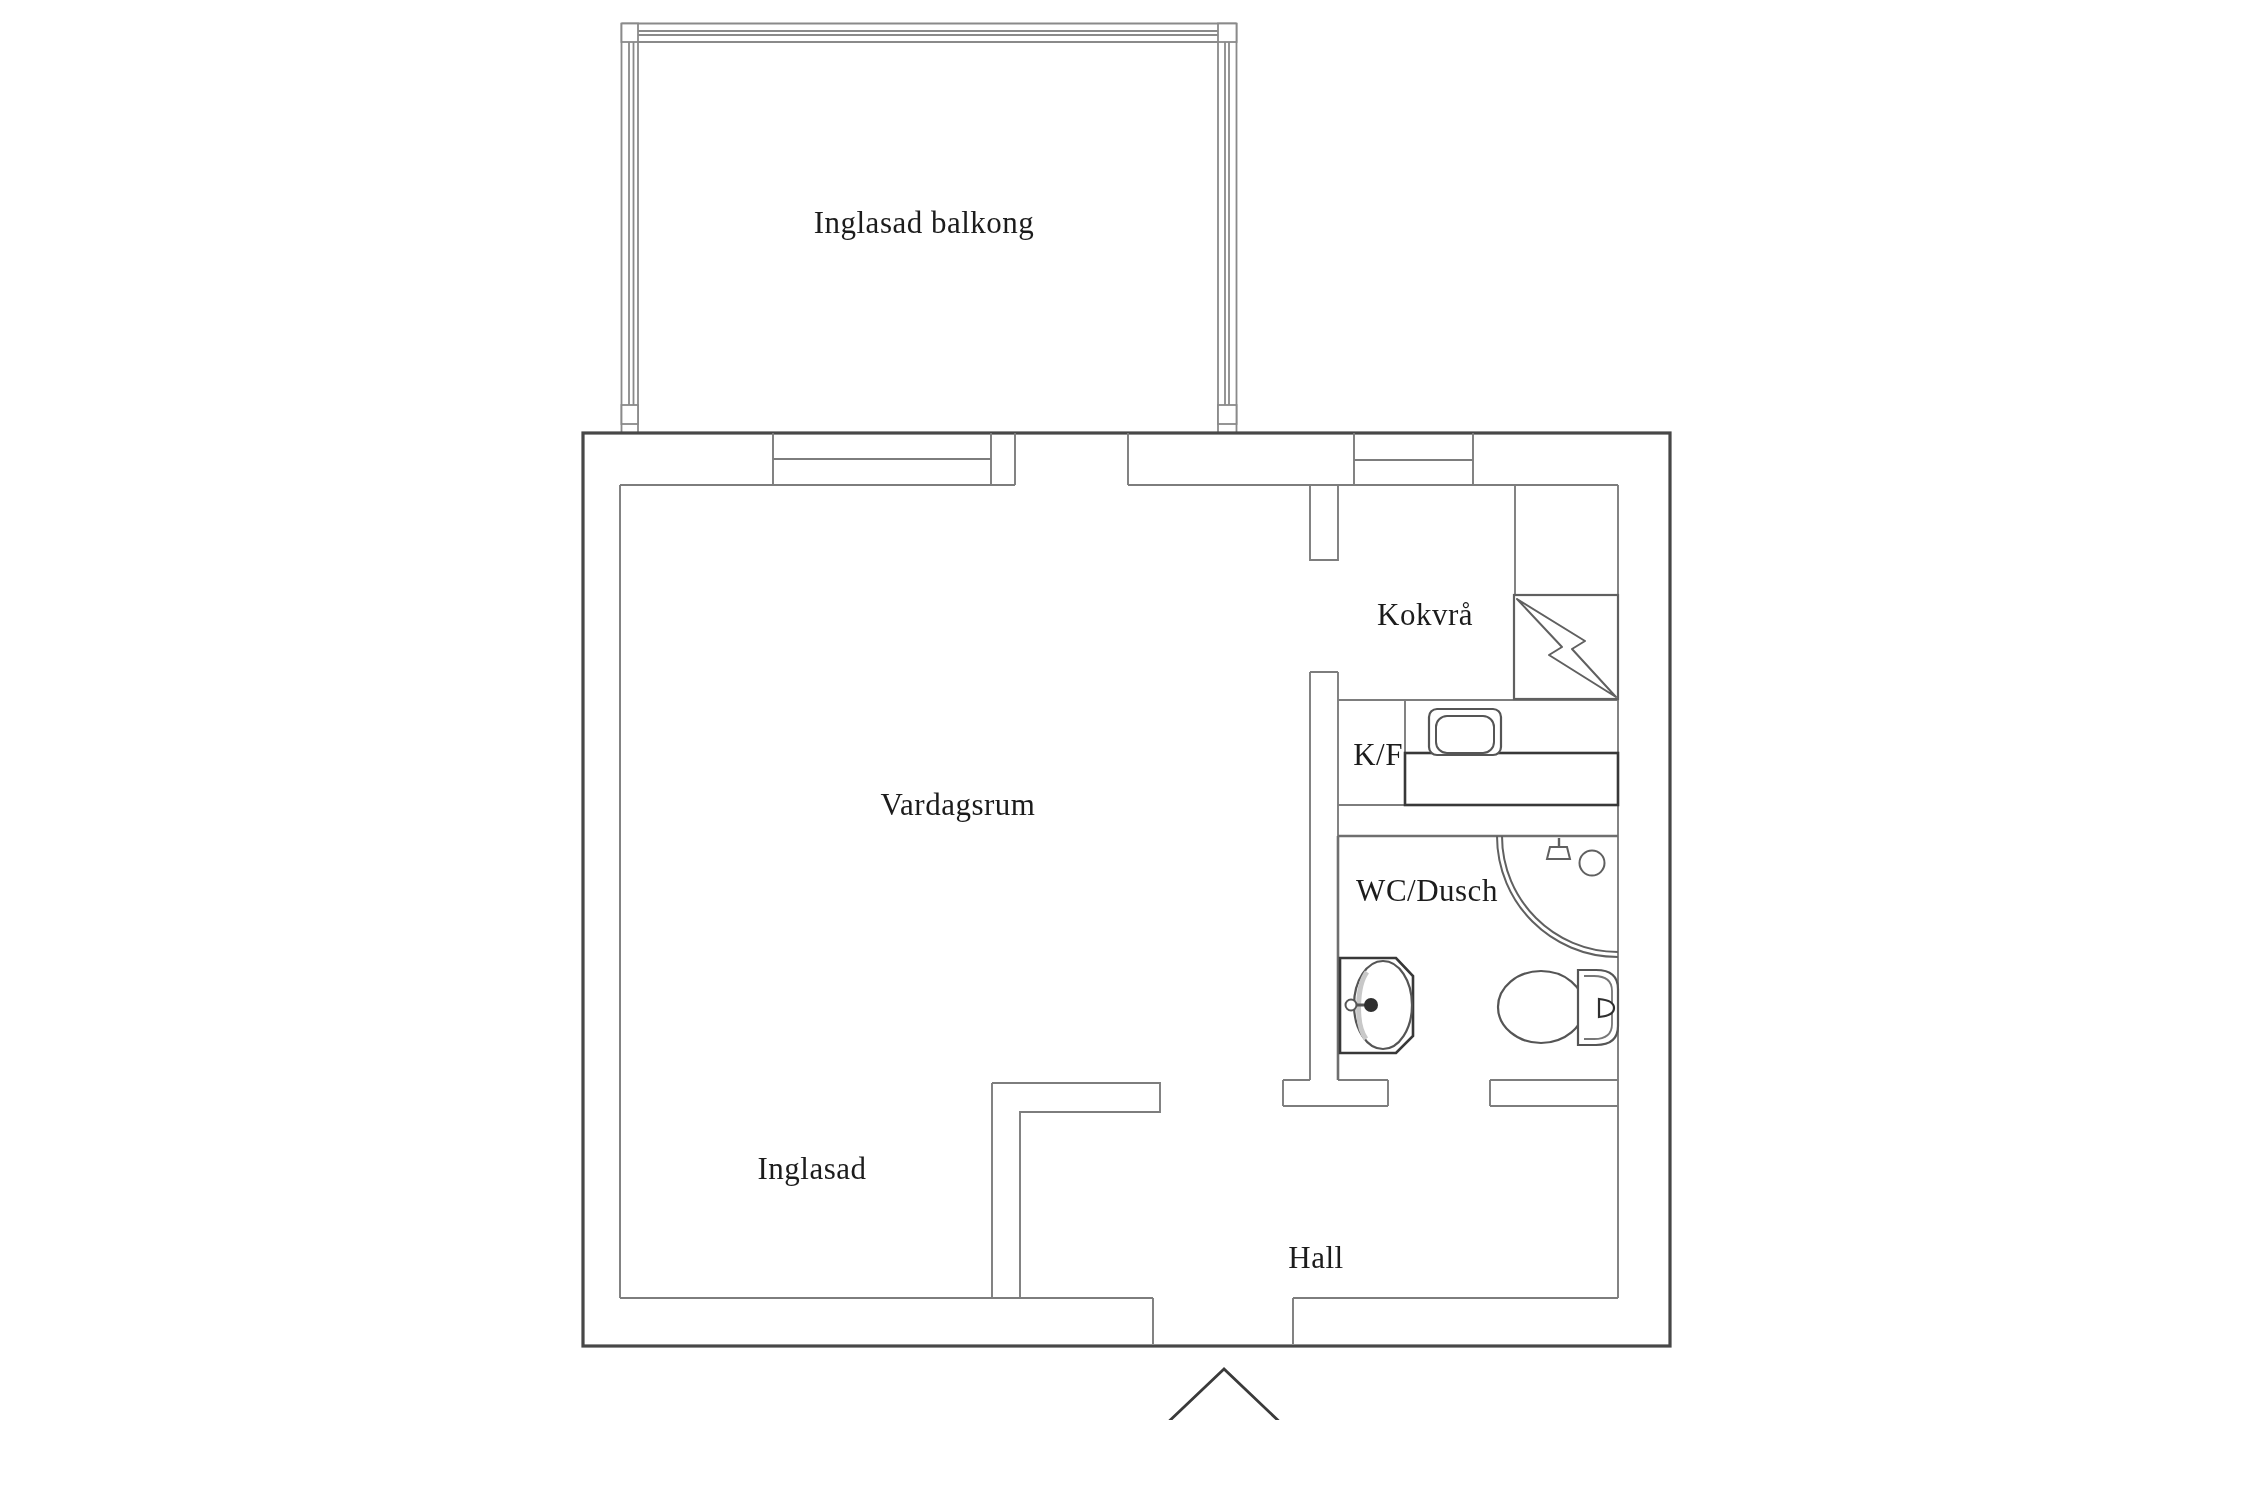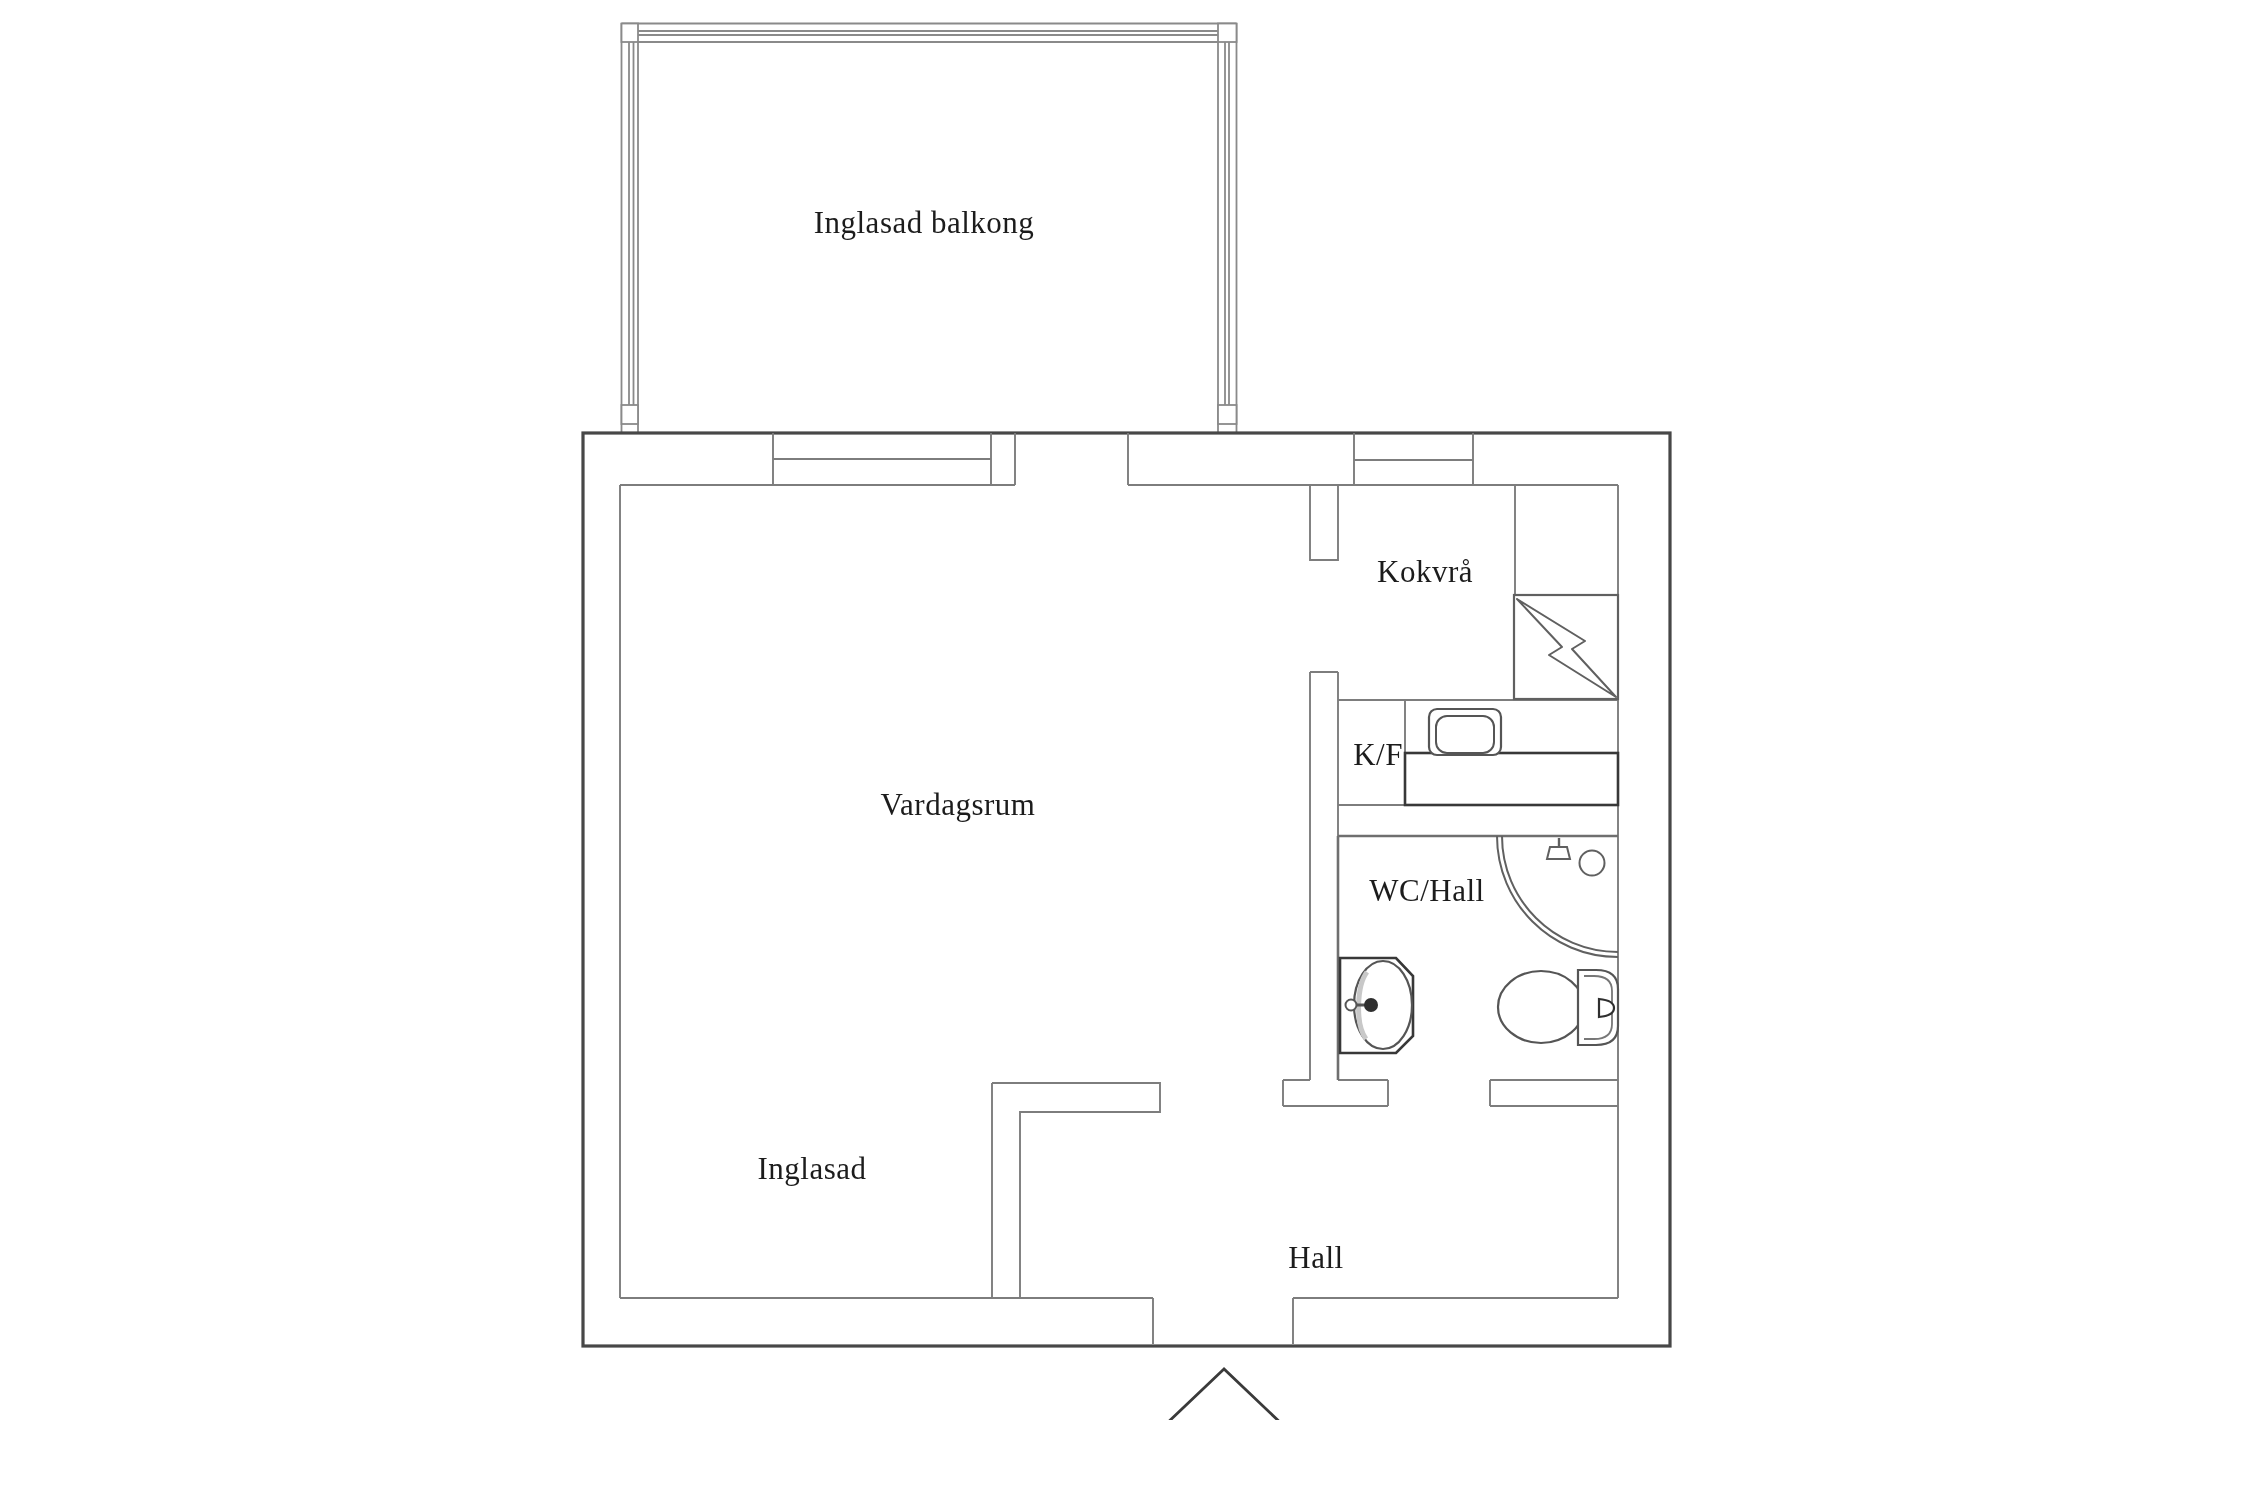--- a/index.html
+++ b/index.html
@@ -137,23 +137,23 @@
 
     <g>
       <polygon points="1224,1369 1163,1427 1202,1427 1202,1483 1247,1483 1247,1427 1285,1427" fill="#ffffff" stroke="#3a3a3a" stroke-width="2.8" stroke-linejoin="miter"></polygon>
     </g>
   </svg>
 
   <div class="room-label" style="left:924px;top:223px;">Inglasad balkong</div>
 
   <div class="room-label" style="left:950px;top:805px;margin-left:8px;">Vardagsrum</div>
 
-  <div class="room-label" style="left:1425px;top:572px;text-align:center;">Kokvrå</div>
+  <div class="room-label" style="left:1425px;top:615px;text-align:center;">Kokvrå</div>
 
   <div class="room-label" style="left:1378px;top:755px;font-family:Liberation Serif, serif;">K/F</div>
 
-  <div class="room-label" style="left:1427px;top:891px;">WC/Hall</div>
+  <div class="room-label" style="left:1427px;top:891px;">WC/Dusch</div>
 
   <div class="room-label" style="left:812px;top:1169px;">Inglasad</div>
 
   <div class="room-label" style="left:1316px;top:1258px;">Hall</div>
 
 </div>
 
 </body></html>

